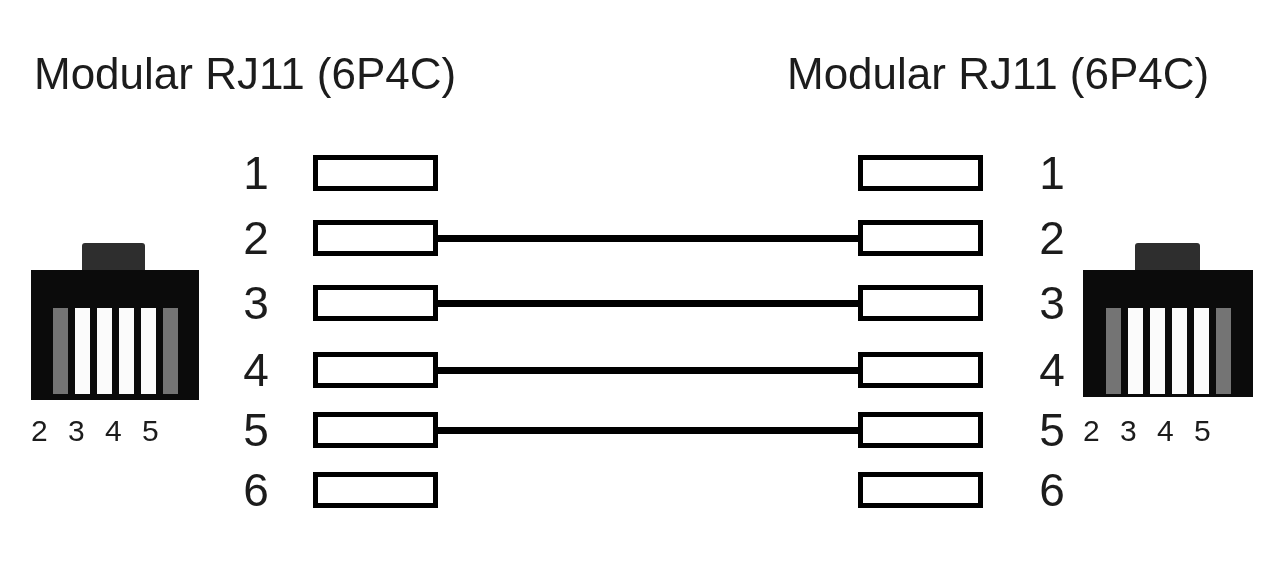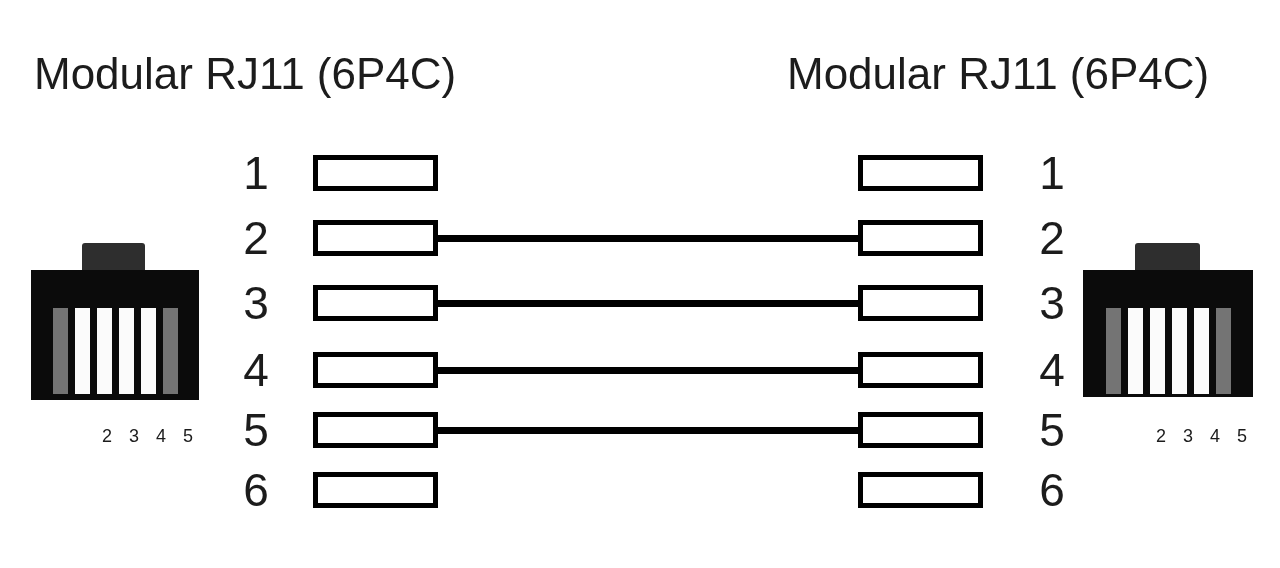--- a/index.html
+++ b/index.html
@@ -72,26 +72,25 @@
     justify-content:center;
     gap:7px;
     padding-top:38px;
     box-sizing:border-box;
   }
   .stripe{width:15px;height:86px;}
   .stripe.gray{background:var(--gray);}
   .stripe.white{background:var(--white);}
   .clabel{
     position:absolute;
-    text-align:right;
-    font-size:18px;
+    text-align:left;
+    font-size:30px;
     letter-spacing:6px;
     color:var(--text);
     white-space:nowrap;
-    margin-top:12px;
   }
   
   .left-connector .tab{left:82px;top:243px;width:63px;height:30px;}
   .left-connector .cbody{left:31px;top:270px;width:168px;height:130px;}
   .left-connector .clabel{left:31px;top:414px;width:168px;}
   
   .right-connector .tab{left:1135px;top:243px;width:65px;height:28px;}
   .right-connector .cbody{left:1083px;top:270px;width:170px;height:127px;}
   .right-connector .clabel{left:1083px;top:414px;width:170px;}
 </style>

